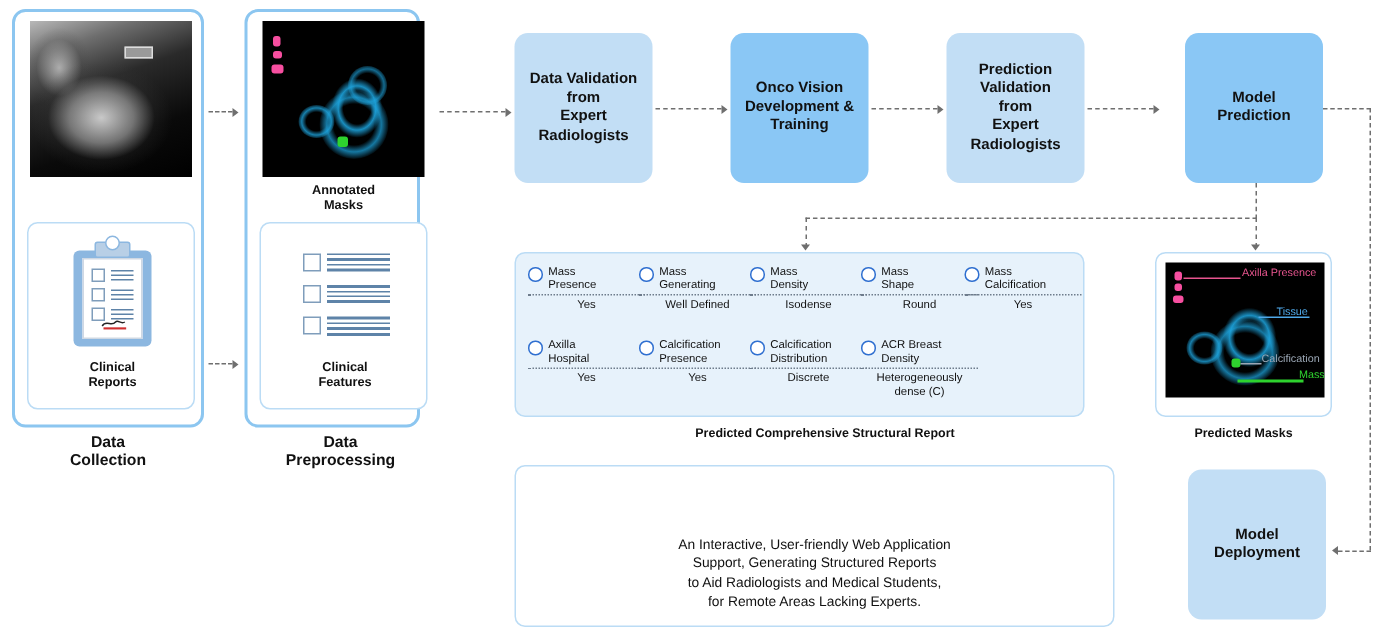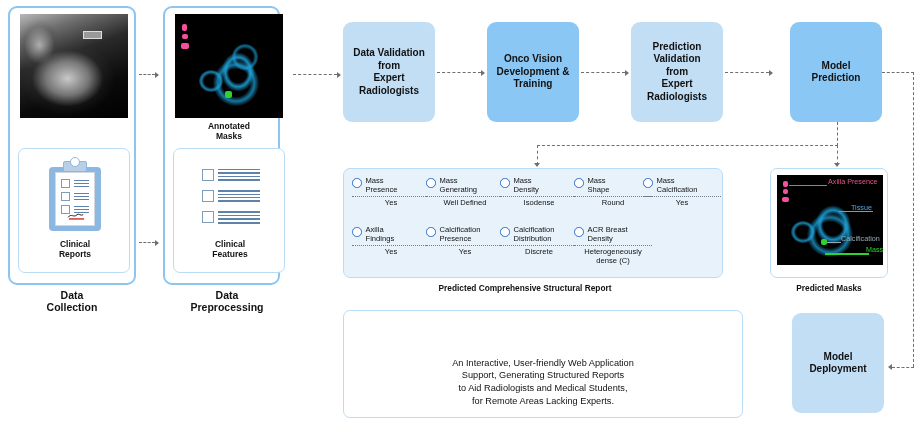--- a/index.html
+++ b/index.html
@@ -434,21 +434,21 @@
     </div>
     <div class="feat-sep"></div>
     <div class="feat-val">Yes</div>
   </div>
 
   <div class="feat" style="left:8px;top:57px;">
     <div class="feat-top">
       <span class="radio"></span>
       <span class="feat-name">
         <span>Axilla</span><br>
-        <span>Findings</span>
+        <span>Hospital</span>
       </span>
     </div>
     <div class="feat-sep"></div>
     <div class="feat-val">Yes</div>
   </div>
 
   <div class="feat" style="left:82px;top:57px;">
     <div class="feat-top">
       <span class="radio"></span>
       <span class="feat-name">
@@ -479,21 +479,21 @@
         <span>ACR Breast</span><br>
         <span>Density</span>
       </span>
     </div>
     <div class="feat-sep"></div>
     <div class="feat-val">Heterogeneously</div>
     <div class="feat-val">dense (C)</div>
   </div>
 
 </div>
-<div class="abs report-caption" style="left:335px;top:283px;width:380px;">Predicted Comprehensive Structural Report</div>
+<div class="abs report-caption" style="left:360px;top:283px;width:380px;">Predicted Comprehensive Structural Report</div>
 
 <div class="abs sub-card" style="left:770px;top:168px;width:118px;height:110px;">
   <div class="abs thumb" style="left:6px;top:6px;width:106px;height:90px;background:#000;">
 
     <div class="mask-pink" style="left:6px;top:6px;width:5px;height:6px;"></div>
     <div class="mask-pink" style="left:6px;top:14px;width:5px;height:5px;"></div>
     <div class="mask-pink" style="left:5px;top:22px;width:7px;height:5px;"></div>
 
     <div class="mask-blob" style="left:38px;top:30px;width:36px;height:40px;background:radial-gradient(ellipse at 50% 50%, rgba(30,166,224,0) 38%, rgba(30,166,224,.95) 52%, rgba(30,166,224,0) 70%);"></div>
     <div class="mask-blob" style="left:30px;top:38px;width:46px;height:44px;background:radial-gradient(ellipse at 50% 50%, rgba(30,166,224,0) 42%, rgba(30,166,224,.8) 56%, rgba(30,166,224,0) 72%);"></div>

